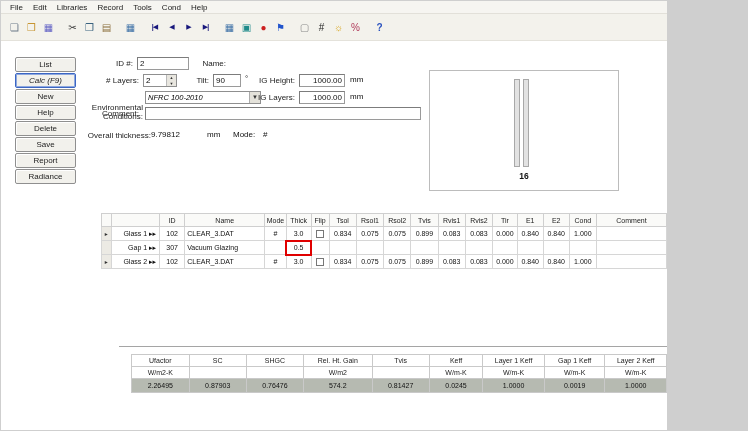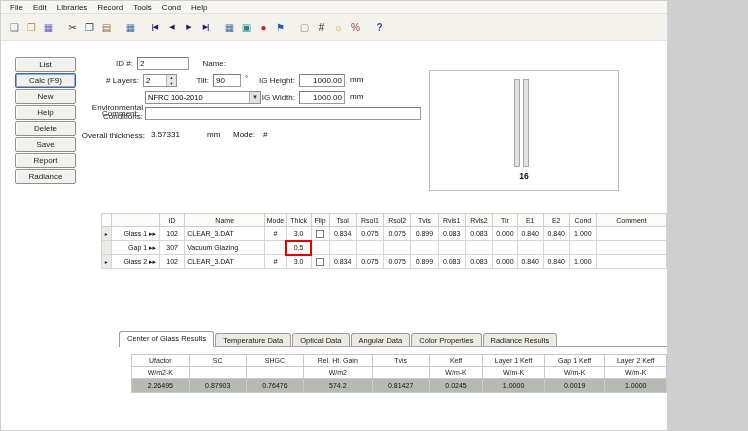--- a/index.html
+++ b/index.html
@@ -16,34 +16,34 @@
   .tbi.nav { font-size:7px; font-weight:bold; letter-spacing:-1px; }
   .sep { margin-left:7px; }
   .c-gray{color:#6e7b8b}.c-yellow{color:#c79532}.c-purple{color:#5f5fc4}.c-dark{color:#3a3a3a}
   .c-steel{color:#39627f}.c-tan{color:#8a6d3b}.c-blue{color:#3a6ea5}.c-navy{color:#18187c}
   .c-teal{color:#1f8a8a}.c-red{color:#cc2020}.c-royal{color:#2255cc}.c-lgray{color:#8a8a8a}
   .c-black{color:#222}.c-gold{color:#d49a00}.c-rose{color:#b03a5a}.c-help{color:#2a52be;font-weight:bold}
 
   
   .sidebtns { position:absolute; left:14px; top:56px; width:61px; }
   .btn { width:100%; height:15px; margin-bottom:1px; background:#f2f1ec; border:1px solid #8f8f8f; border-radius:2px; box-shadow:inset 1px 1px 0 #fff; font-size:8px; color:#222; text-align:center; line-height:13px; cursor:pointer; }
-  .btn.default { border-color:#3b66c4; box-shadow:inset 0 0 0 1px #8fa8dd; }
+  .btn.default { border-color:#3b66c4; box-shadow:inset 0 0 0 1px #8fa8dd;font-style:italic; }
 
   
   .lbl { position:absolute; font-size:8px; color:#222; text-align:right; line-height:1.15; white-space:pre-line; }
   .fld { position:absolute; height:13px; background:#fff; border:1px solid #9a9a9a; border-top-color:#7c7c7c; border-left-color:#7c7c7c; font-size:8px; line-height:11px; padding:0 2px; color:#111; overflow:hidden; white-space:nowrap; }
   .plain { position:absolute; font-size:8px; color:#111; line-height:1.1; }
 
   .spin { position:absolute; left:142px; top:73px; width:34px; height:13px; background:#fff; border:1px solid #8f8f8f; }
   .spin .val { position:absolute; left:2px; top:1px; font-size:8px; line-height:10px; }
   .spin .arrows { position:absolute; right:0; top:0; bottom:0; width:10px; display:flex; flex-direction:column; }
   .spin .arrows span { flex:1; font-size:4px; line-height:5px; text-align:center; background:#e8e6df; border-left:1px solid #b9b9b9; color:#333; cursor:pointer; }
 
   .combo { position:absolute; left:144px; top:90px; width:116px; height:13px; background:#fff; border:1px solid #8f8f8f; }
-  .combo .val { font-size:7.5px; line-height:11px; padding-left:2px; white-space:nowrap; overflow:hidden; }
+  .combo .val { font-size:7.5px; line-height:11px; padding-left:2px; white-space:nowrap; overflow:hidden;font-style:italic; }
   .combo .dd { position:absolute; right:0; top:0; bottom:0; width:11px; background:#e4e2da; border-left:1px solid #ababab; font-size:6px; text-align:center; line-height:11px; color:#333; cursor:pointer; }
 
   
   .preview { position:absolute; left:428px; top:69px; width:190px; height:121px; background:#fff; border:1px solid #bcbcbc; }
   .gbar { position:absolute; top:8px; width:6px; height:88px; background:#e2e2e2; border:1px solid #a8a8a8; }
   .dim { position:absolute; left:72px; top:100px; width:44px; text-align:center; font-size:8.5px; font-weight:bold; color:#111; }
 
   
   table.grid { position:absolute; left:100px; top:212px; border-collapse:collapse; table-layout:fixed; background:#fff; }
   .grid th { border:1px solid #cfcfcf; background:#fafaf8; font-weight:normal; font-size:7px; height:13px; padding:0 1px; color:#222; white-space:nowrap; overflow:hidden; }
@@ -132,29 +132,29 @@
   <div class="lbl" style="left:250px;top:75px;width:44px">IG Height:</div>
   <div class="fld" style="left:298px;top:73px;width:46px;text-align:right">1000.00</div>
   <div class="plain" style="left:349px;top:75px">mm</div>
 
   <div class="lbl" style="left:84px;top:102px;width:58px">Environmental
 Conditions:</div>
   <div class="combo">
     <div class="val">NFRC 100-2010</div>
     <div class="dd">▼</div>
   </div>
-  <div class="lbl" style="left:250px;top:92px;width:44px">IG Width:</div>
+  <div class="lbl" style="left:250px;top:92px;width:44px">IG Layers:</div>
   <div class="fld" style="left:298px;top:90px;width:46px;text-align:right">1000.00</div>
   <div class="plain" style="left:349px;top:92px">mm</div>
 
   <div class="lbl" style="left:94px;top:108px;width:44px">Comment:</div>
   <div class="fld" style="left:144px;top:106px;width:276px"></div>
 
-  <div class="lbl" style="left:58px;top:130px;width:86px">Overall thickness:</div>
-  <div class="plain" style="left:150px;top:130px">3.57331</div>
+  <div class="lbl" style="left:64px;top:130px;width:86px">Overall thickness:</div>
+  <div class="plain" style="left:150px;top:130px">9.79812</div>
   <div class="plain" style="left:206px;top:130px">mm</div>
   <div class="plain" style="left:232px;top:130px">Mode:</div>
   <div class="plain" style="left:262px;top:130px">#</div>
 
   <div class="preview">
     <div class="gbar" style="left:84px"></div>
     <div class="gbar" style="left:93px"></div>
     <div class="dim">16</div>
   </div>
 
@@ -256,28 +256,20 @@
       <td>0.083</td>
       <td>0.000</td>
       <td>0.840</td>
       <td>0.840</td>
       <td>1.000</td>
       <td></td>
     </tr>
   </tbody>
     </table>
 
-  <div class="tabs">
-    <span class="tab active">Center of Glass Results</span>
-    <span class="tab">Temperature Data</span>
-    <span class="tab">Optical Data</span>
-    <span class="tab">Angular Data</span>
-    <span class="tab">Color Properties</span>
-    <span class="tab">Radiance Results</span>
-  </div>
   <div class="tabline"></div>
 
   <table class="results">
     <colgroup>
       <col style="width:64px">
         <col style="width:64px">
         <col style="width:64px">
         <col style="width:74px">
       <col style="width:64px">
         <col style="width:60px">

